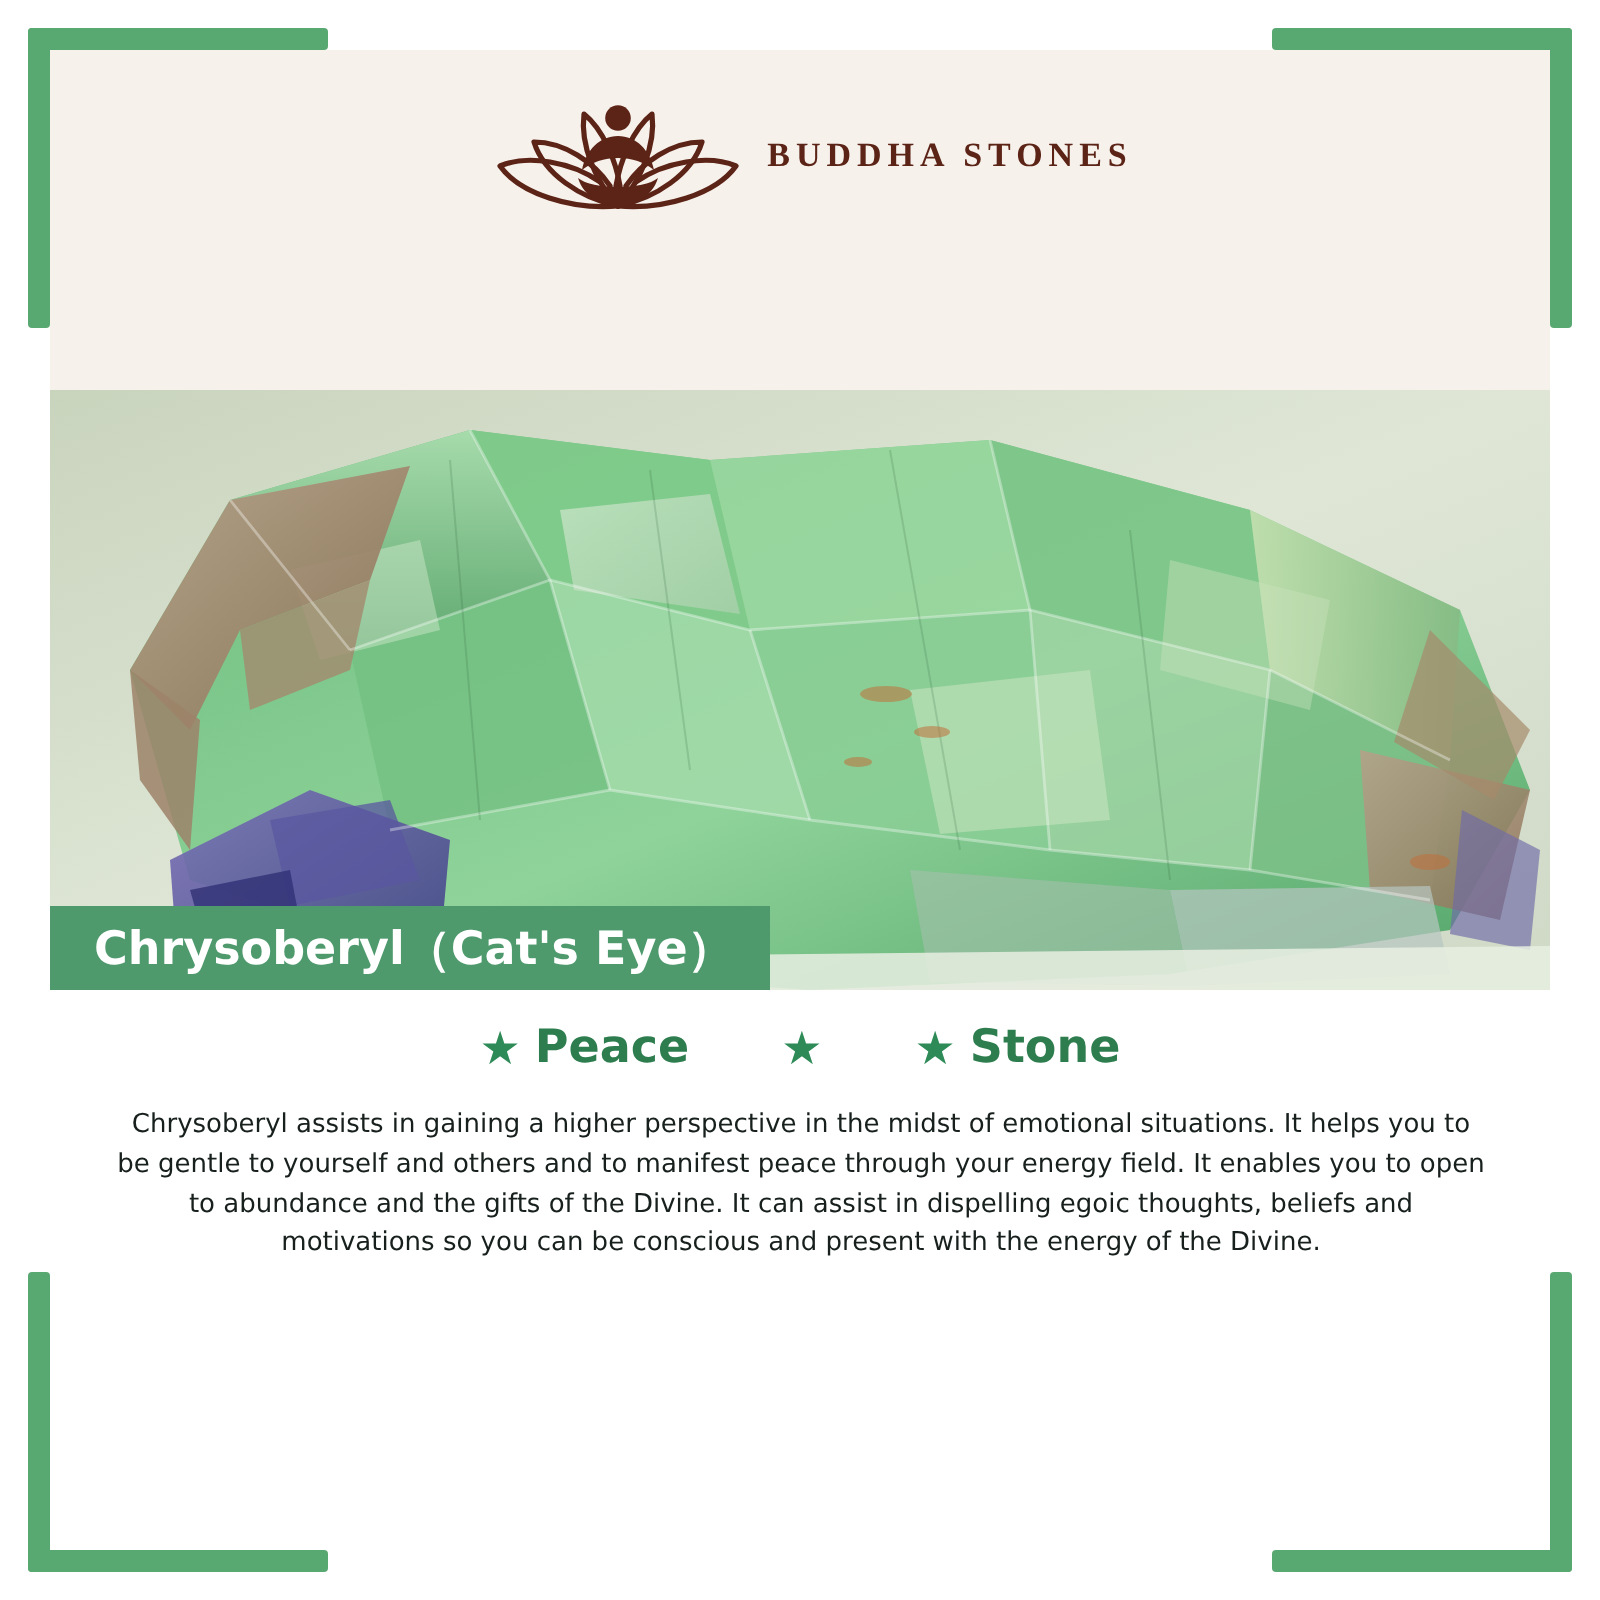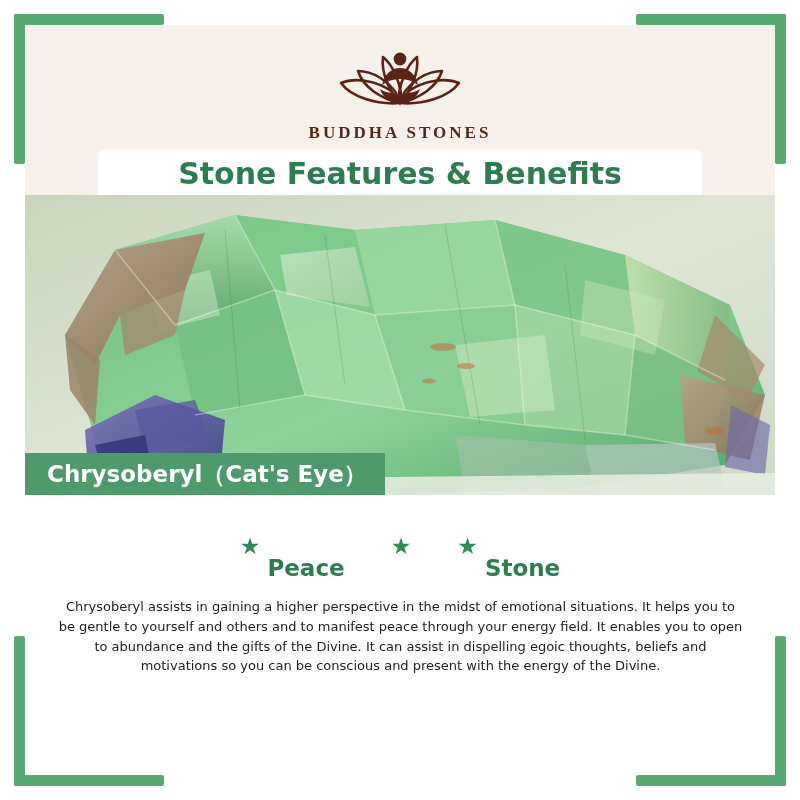--- a/index.html
+++ b/index.html
@@ -54,21 +54,20 @@
     display: flex;
     flex-direction: column;
     align-items: center;
     justify-content: flex-start;
     padding-top: 6px;
     box-sizing: border-box;
   }
 
   .logo-wrap {
     display: flex;
-    flex-direction: column;
     align-items: center;
     margin-top: 2px;
   }
   .logo-mark {
     width: 150px;
     height: 86px;
     display: block;
   }
   .brand-name {
     margin-top: 4px;
@@ -154,21 +153,20 @@
   .benefit .star {
     color: #2e8b57;
     font-size: 23px;
     line-height: 1;
   }
   .benefit .blabel {
     color: #2e7d4f;
     font-size: 23px;
     font-weight: bold;
     font-family: "DejaVu Sans", sans-serif;
-    margin-top: 44px;
   }
 
   
   .body-text {
     padding: 6px 32px 0 33px;
     color: #17201c;
     font-size: 13px;
     line-height: 1.52;
     font-family: "DejaVu Sans", sans-serif;
     text-align: center;
@@ -209,23 +207,20 @@
             <circle cx="75" cy="26" r="6.4"></circle>
 
             <path d="M75 35 C 66 35, 59 42, 57 52 C 62 48, 68 46, 75 46 C 82 46, 88 48, 93 52 C 91 42, 84 35, 75 35 Z"></path>
 
             <path d="M55 56 C 62 62, 88 62, 95 56 C 92 66, 82 70, 75 70 C 68 70, 58 66, 55 56 Z"></path>
           </g>
         </svg>
         <div class="brand-name">BUDDHA STONES</div>
       </div>
 
-      <div class="title-bar">
-        <div class="title-text">Stone Features &amp; Benefits</div>
-      </div>
     </div>
 
     <div class="photo">
       <svg class="photo-canvas" viewBox="0 0 750 300" preserveAspectRatio="none">
         <defs>
           <linearGradient id="bgsky" x1="0" y1="0" x2="1" y2="1">
             <stop offset="0%" stop-color="#c9d4bd"></stop>
             <stop offset="50%" stop-color="#dfe6d6"></stop>
             <stop offset="100%" stop-color="#cfd9c6"></stop>
           </linearGradient>

